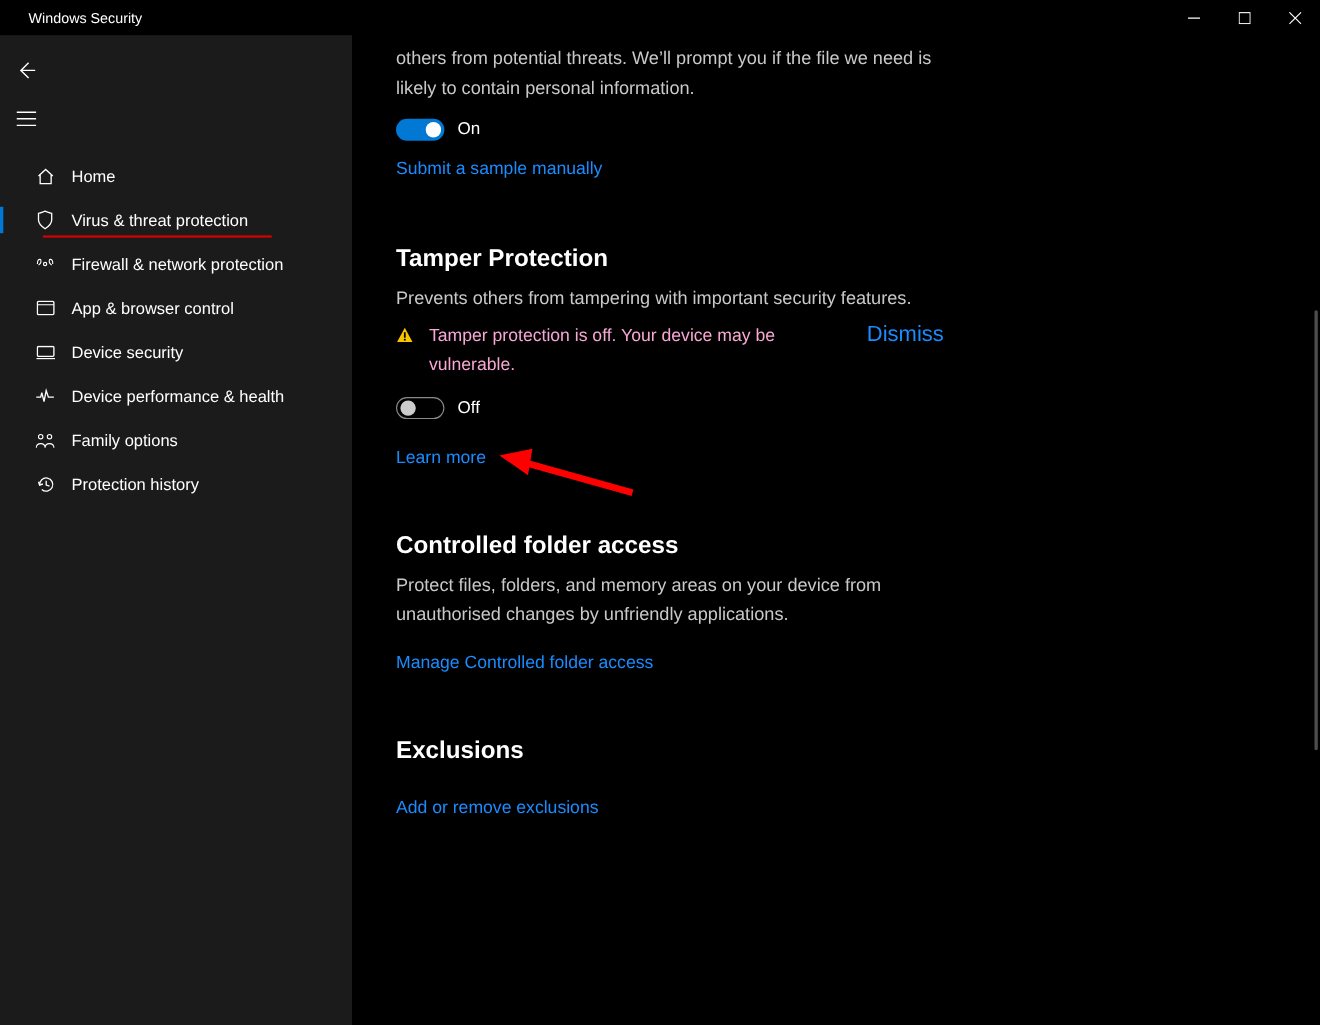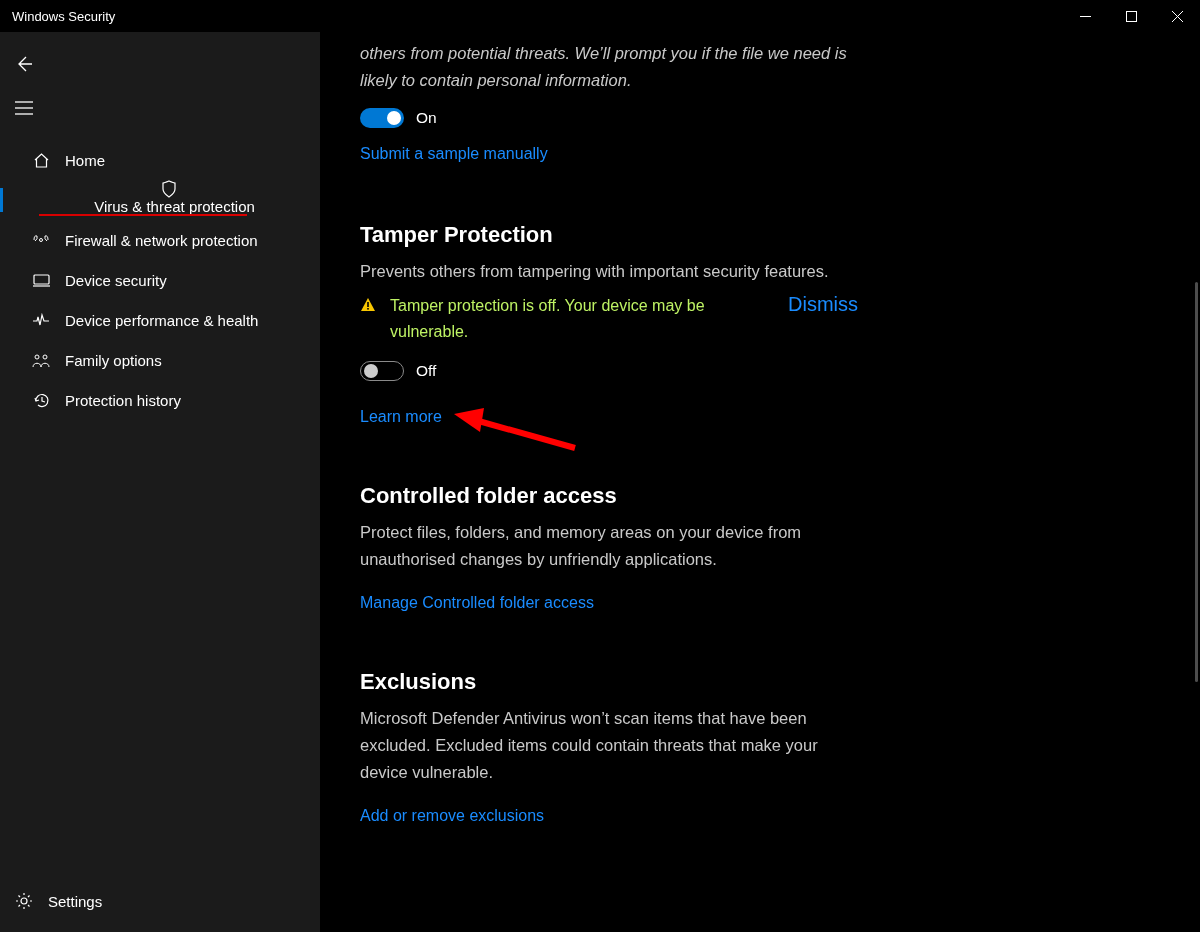--- a/index.html
+++ b/index.html
@@ -1,19 +1,19 @@
 <!DOCTYPE html>
 <html><head>
 <meta charset="utf-8">
 <style>
   * { box-sizing: border-box; margin: 0; padding: 0; font-family: "Segoe UI", Arial, sans-serif; }
   html, body { width: 1200px; height: 932px; background:#000; color:#fff; overflow:hidden; }
   .window { width:1200px; height:932px; display:flex; flex-direction:column; }
   
-  .titlebar { height:32px; background:#000; display:flex; align-items:center; justify-content:space-between; padding-left:12px; }
+  .titlebar { height:32px; background:#000; display:flex; align-items:center; justify-content:space-between; padding-left:26px; }
   .titlebar .title { font-size:13px; color:#fff; }
   .win-controls { display:flex; height:32px;}
   .win-btn { width:46px; height:32px; display:flex; align-items:center; justify-content:center; color:#fff; }
   .win-btn svg { stroke:#fff; }
   .body { flex:1; display:flex; min-height:0; }
   
   .sidebar { width:320px; background:#1b1b1b; display:flex; flex-direction:column; padding-top:12px; position:relative;}
   .back-btn { width:40px; height:40px; display:flex; align-items:center; justify-content:center; margin-left:4px; margin-bottom:4px;}
   .menu-btn { width:40px; height:40px; display:flex; align-items:center; justify-content:center; margin-left:4px; margin-bottom:12px;}
   .nav { display:flex; flex-direction:column; }
@@ -34,21 +34,21 @@
   .toggle { width:44px; height:20px; border-radius:10px; position:relative; }
   .toggle.on { background:#0078d4; }
   .toggle.on .knob { position:absolute; right:3px; top:3px; width:14px; height:14px; border-radius:50%; background:#fff;}
   .toggle.off { background:#000; border:1px solid #8a8a8a;}
   .toggle.off .knob { position:absolute; left:3px; top:2px; width:14px; height:14px; border-radius:50%; background:#ccc;}
   .toggle-label { font-size:15.5px; }
   .link { color:#1a8cff; font-size:16px; line-height:24px; display:inline-block;}
   .section { margin-top:48px; }
   .warn-row { display:flex; align-items:flex-start; gap:14px; margin-top:8px;}
   .warn-icon { margin-top:4px;}
-  .warn-text { font-size:16px; line-height:26px; color:#bef264; flex:1;}
+  .warn-text { font-size:16px; line-height:26px; color:#f9a8d4; flex:1;}
   .dismiss { color:#1a8cff; font-size:20px; margin-left:8px;}
   .arrow-overlay { position:absolute; pointer-events:none; }
   .scrollbar { position:absolute; right:2px; top:0; bottom:0; width:4px;}
   .scrollbar .thumb { position:absolute; right:0; width:3px; background:#4d4d4d; border-radius:2px;}
 </style>
 </head>
 <body>
 
 <div class="window">
 
@@ -93,21 +93,21 @@
 
         <div class="nav-item">
           <span class="icon">
             <svg width="17" height="17" viewBox="0 0 17 17">
                 <path d="M2 8 L8.5 2 L15 8 M3.5 7 V15 H13.5 V7" fill="none" stroke="#fff" stroke-width="1.2"></path>
               </svg>
           </span>
           <span class="label">Home</span>
         </div>
 
-        <div class="nav-item active" style="position:relative;flex-direction:column;">
+        <div class="nav-item active" style="position:relative;">
           <span class="icon">
             <svg width="16" height="18" viewBox="0 0 16 18">
                 <path d="M8 1 C8 1 3 3 2 3 V9 C2 13 8 17 8 17 C8 17 14 13 14 9 V3 C13 3 8 1 8 1 Z" fill="none" stroke="#fff" stroke-width="1.2"></path>
               </svg>
           </span>
           <span class="label">Virus &amp; threat protection</span>
           <div class="underline" style="left:39px; width:208px; bottom:4px;"></div>
         </div>
 
 
@@ -115,20 +115,29 @@
           <span class="icon">
             <svg width="18" height="14" viewBox="0 0 18 14">
                 <path d="M2 7 Q2 2 5 3 Q6 6 3 8" fill="none" stroke="#fff" stroke-width="1"></path>
                 <path d="M16 7 Q16 2 13 3 Q12 6 15 8" fill="none" stroke="#fff" stroke-width="1"></path>
                 <circle cx="9" cy="7" r="1.5" fill="none" stroke="#fff" stroke-width="1"></circle>
               </svg>
           </span>
           <span class="label">Firewall &amp; network protection</span>
         </div>
 
+        <div class="nav-item">
+          <span class="icon">
+            <svg width="17" height="14" viewBox="0 0 17 14">
+                <rect x="1" y="1" width="15" height="12" rx="1" fill="none" stroke="#fff" stroke-width="1.2"></rect>
+                <line x1="1" y1="4" x2="16" y2="4" stroke="#fff" stroke-width="1"></line>
+              </svg>
+          </span>
+          <span class="label">App &amp; browser control</span>
+        </div>
 
         <div class="nav-item">
           <span class="icon">
             <svg width="17" height="13" viewBox="0 0 17 13">
                 <rect x="1" y="1" width="15" height="9" rx="1" fill="none" stroke="#fff" stroke-width="1.2"></rect>
                 <line x1="0" y1="12" x2="17" y2="12" stroke="#fff" stroke-width="1.2"></line>
               </svg>
           </span>
           <span class="label">Device security</span>
         </div>
@@ -159,35 +168,26 @@
                 <path d="M3 9 A6 6 0 1 1 5 13" fill="none" stroke="#fff" stroke-width="1.2"></path>
                 <polyline points="2,6 3,9 6,8" fill="none" stroke="#fff" stroke-width="1.2"></polyline>
                 <polyline points="9,5 9,9 12,10" fill="none" stroke="#fff" stroke-width="1.2"></polyline>
               </svg>
           </span>
           <span class="label">Protection history</span>
         </div>
 
       </div>
 
-      <div class="settings-item">
-        <span class="icon">
-          <svg width="18" height="18" viewBox="0 0 18 18">
-              <circle cx="9" cy="9" r="3" fill="none" stroke="#fff" stroke-width="1.2"></circle>
-              <path d="M9 1 V3 M9 15 V17 M1 9 H3 M15 9 H17 M3.5 3.5 L5 5 M13 13 L14.5 14.5 M14.5 3.5 L13 5 M5 13 L3.5 14.5" stroke="#fff" stroke-width="1.2"></path>
-            </svg>
-        </span>
-        <span class="label">Settings</span>
-      </div>
     </div>
 
     <div class="main">
       <div class="content">
 
-        <div class="desc-text" style="max-width:490px;font-style:italic;">others from potential threats. We’ll prompt you if the file we need is likely to contain personal information.</div>
+        <div class="desc-text" style="max-width:490px;">others from potential threats. We’ll prompt you if the file we need is likely to contain personal information.</div>
 
         <div class="toggle-row">
           <div class="toggle on">
               <div class="knob"></div>
             </div>
           <div class="toggle-label">On</div>
         </div>
 
         <a class="link">Submit a sample manually</a>
 
@@ -223,21 +223,20 @@
         
         <div class="section" style="margin-top:54px;">
           <div class="section-title">Controlled folder access</div>
           <div class="desc-text" style="max-width:485px;">Protect files, folders, and memory areas on your device from unauthorised changes by unfriendly applications.</div>
           <a class="link" style="margin-top:18px;">Manage Controlled folder access</a>
         </div>
 
         
         <div class="section" style="margin-top:54px;">
           <div class="section-title">Exclusions</div>
-          <div class="desc-text" style="max-width:500px;">Microsoft Defender Antivirus won’t scan items that have been excluded. Excluded items could contain threats that make your device vulnerable.</div>
           <a class="link" style="margin-top:18px;">Add or remove exclusions</a>
         </div>
 
       </div>
 
       <svg class="arrow-overlay" style="left:130px; top:366px;" width="130" height="60" viewBox="0 0 130 60">
         <line x1="125" y1="50" x2="25" y2="22" stroke="#ff0000" stroke-width="6"></line>
         <polygon points="4,16 34,10 30,34" fill="#ff0000"></polygon>
       </svg>
 

